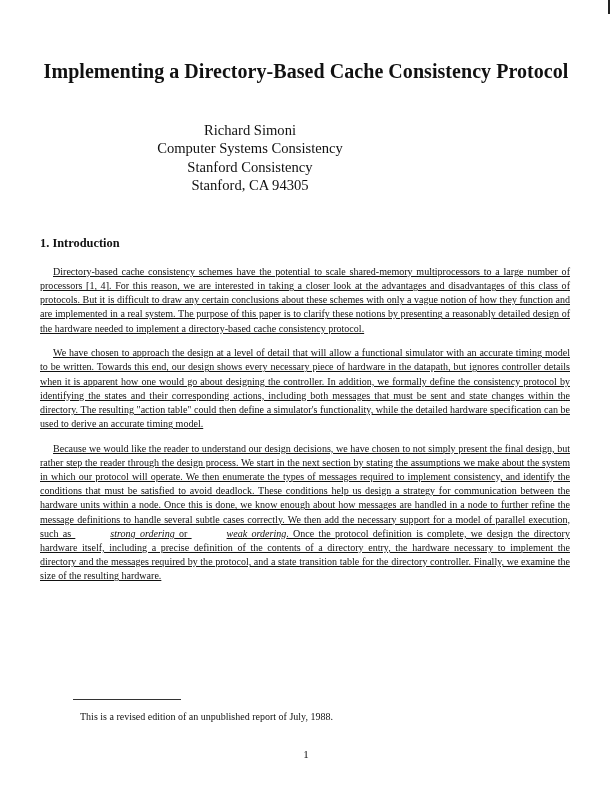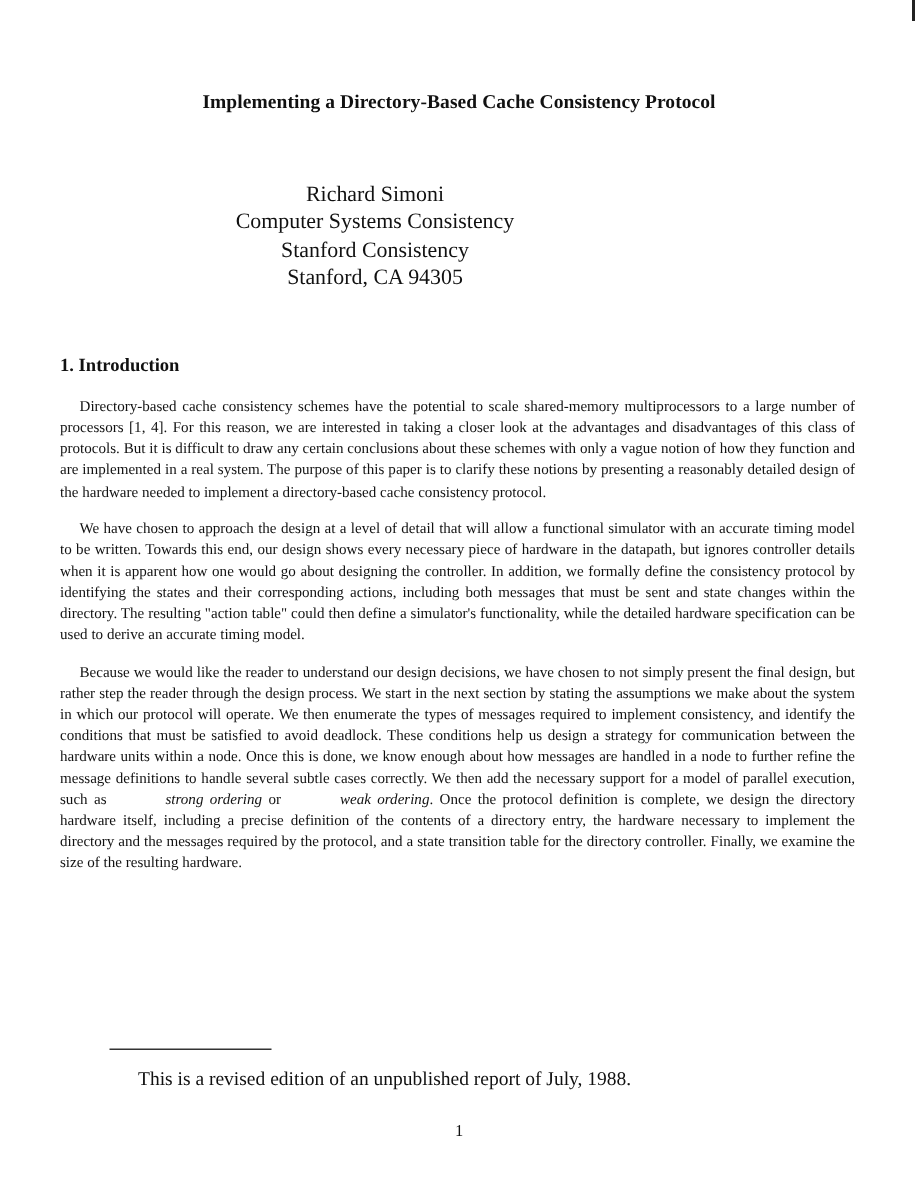--- a/index.html
+++ b/index.html
@@ -1,30 +1,30 @@
 <!DOCTYPE html>
 <html><head>
 <meta charset="utf-8">
 <style>
   html, body { margin: 0; padding: 0; background: #ffffff; }
   body { width: 612px; height: 791px; position: relative; overflow: hidden;
          font-family: "Liberation Serif", "DejaVu Serif", serif; color: #111; }
   .edge-mark { position: absolute; left: 608px; top: 0; width: 2px; height: 14px; background: #222; }
   .title { position: absolute; left: 0; top: 60px; width: 612px; text-align: center;
-           font-weight: bold; font-size: 13px; letter-spacing: 0.05px; }
+           font-weight: bold; font-size: 20px; letter-spacing: 0.05px; }
   .authors { position: absolute; left: 0; top: 121px; width: 500px; text-align: center;
              font-size: 14.6px; line-height: 18.4px; }
   .authors div { margin: 0; }
   .section-heading { position: absolute; left: 40px; top: 236px; font-weight: bold; font-size: 12.4px; }
   .body { position: absolute; left: 40px; top: 265px; width: 530px; font-size: 10.05px;
           line-height: 14.15px; text-align: justify; }
-  .body p { margin: 0 0 10.5px 0; text-indent: 13px; }
+  .body p { margin: 0 0 10.5px 0; text-indent: 13px; text-decoration: underline; }
   .body em { font-style: italic; margin-left: 35px; }
   .fn-rule { position: absolute; left: 73px; top: 699px; width: 108px; height: 1px; background: #333; }
-  .footnote { position: absolute; left: 92px; top: 711px; font-size: 13px; }
+  .footnote { position: absolute; left: 80px; top: 711px; font-size: 10px; }
   .page-number { position: absolute; left: 0; top: 748px; width: 612px; text-align: center; font-size: 11px; }
 </style>
 </head>
 <body>
 
 <div class="edge-mark"></div>
 
 <h1 class="title" style="margin:0;">Implementing a Directory-Based Cache Consistency Protocol</h1>
 
 <div class="authors">

